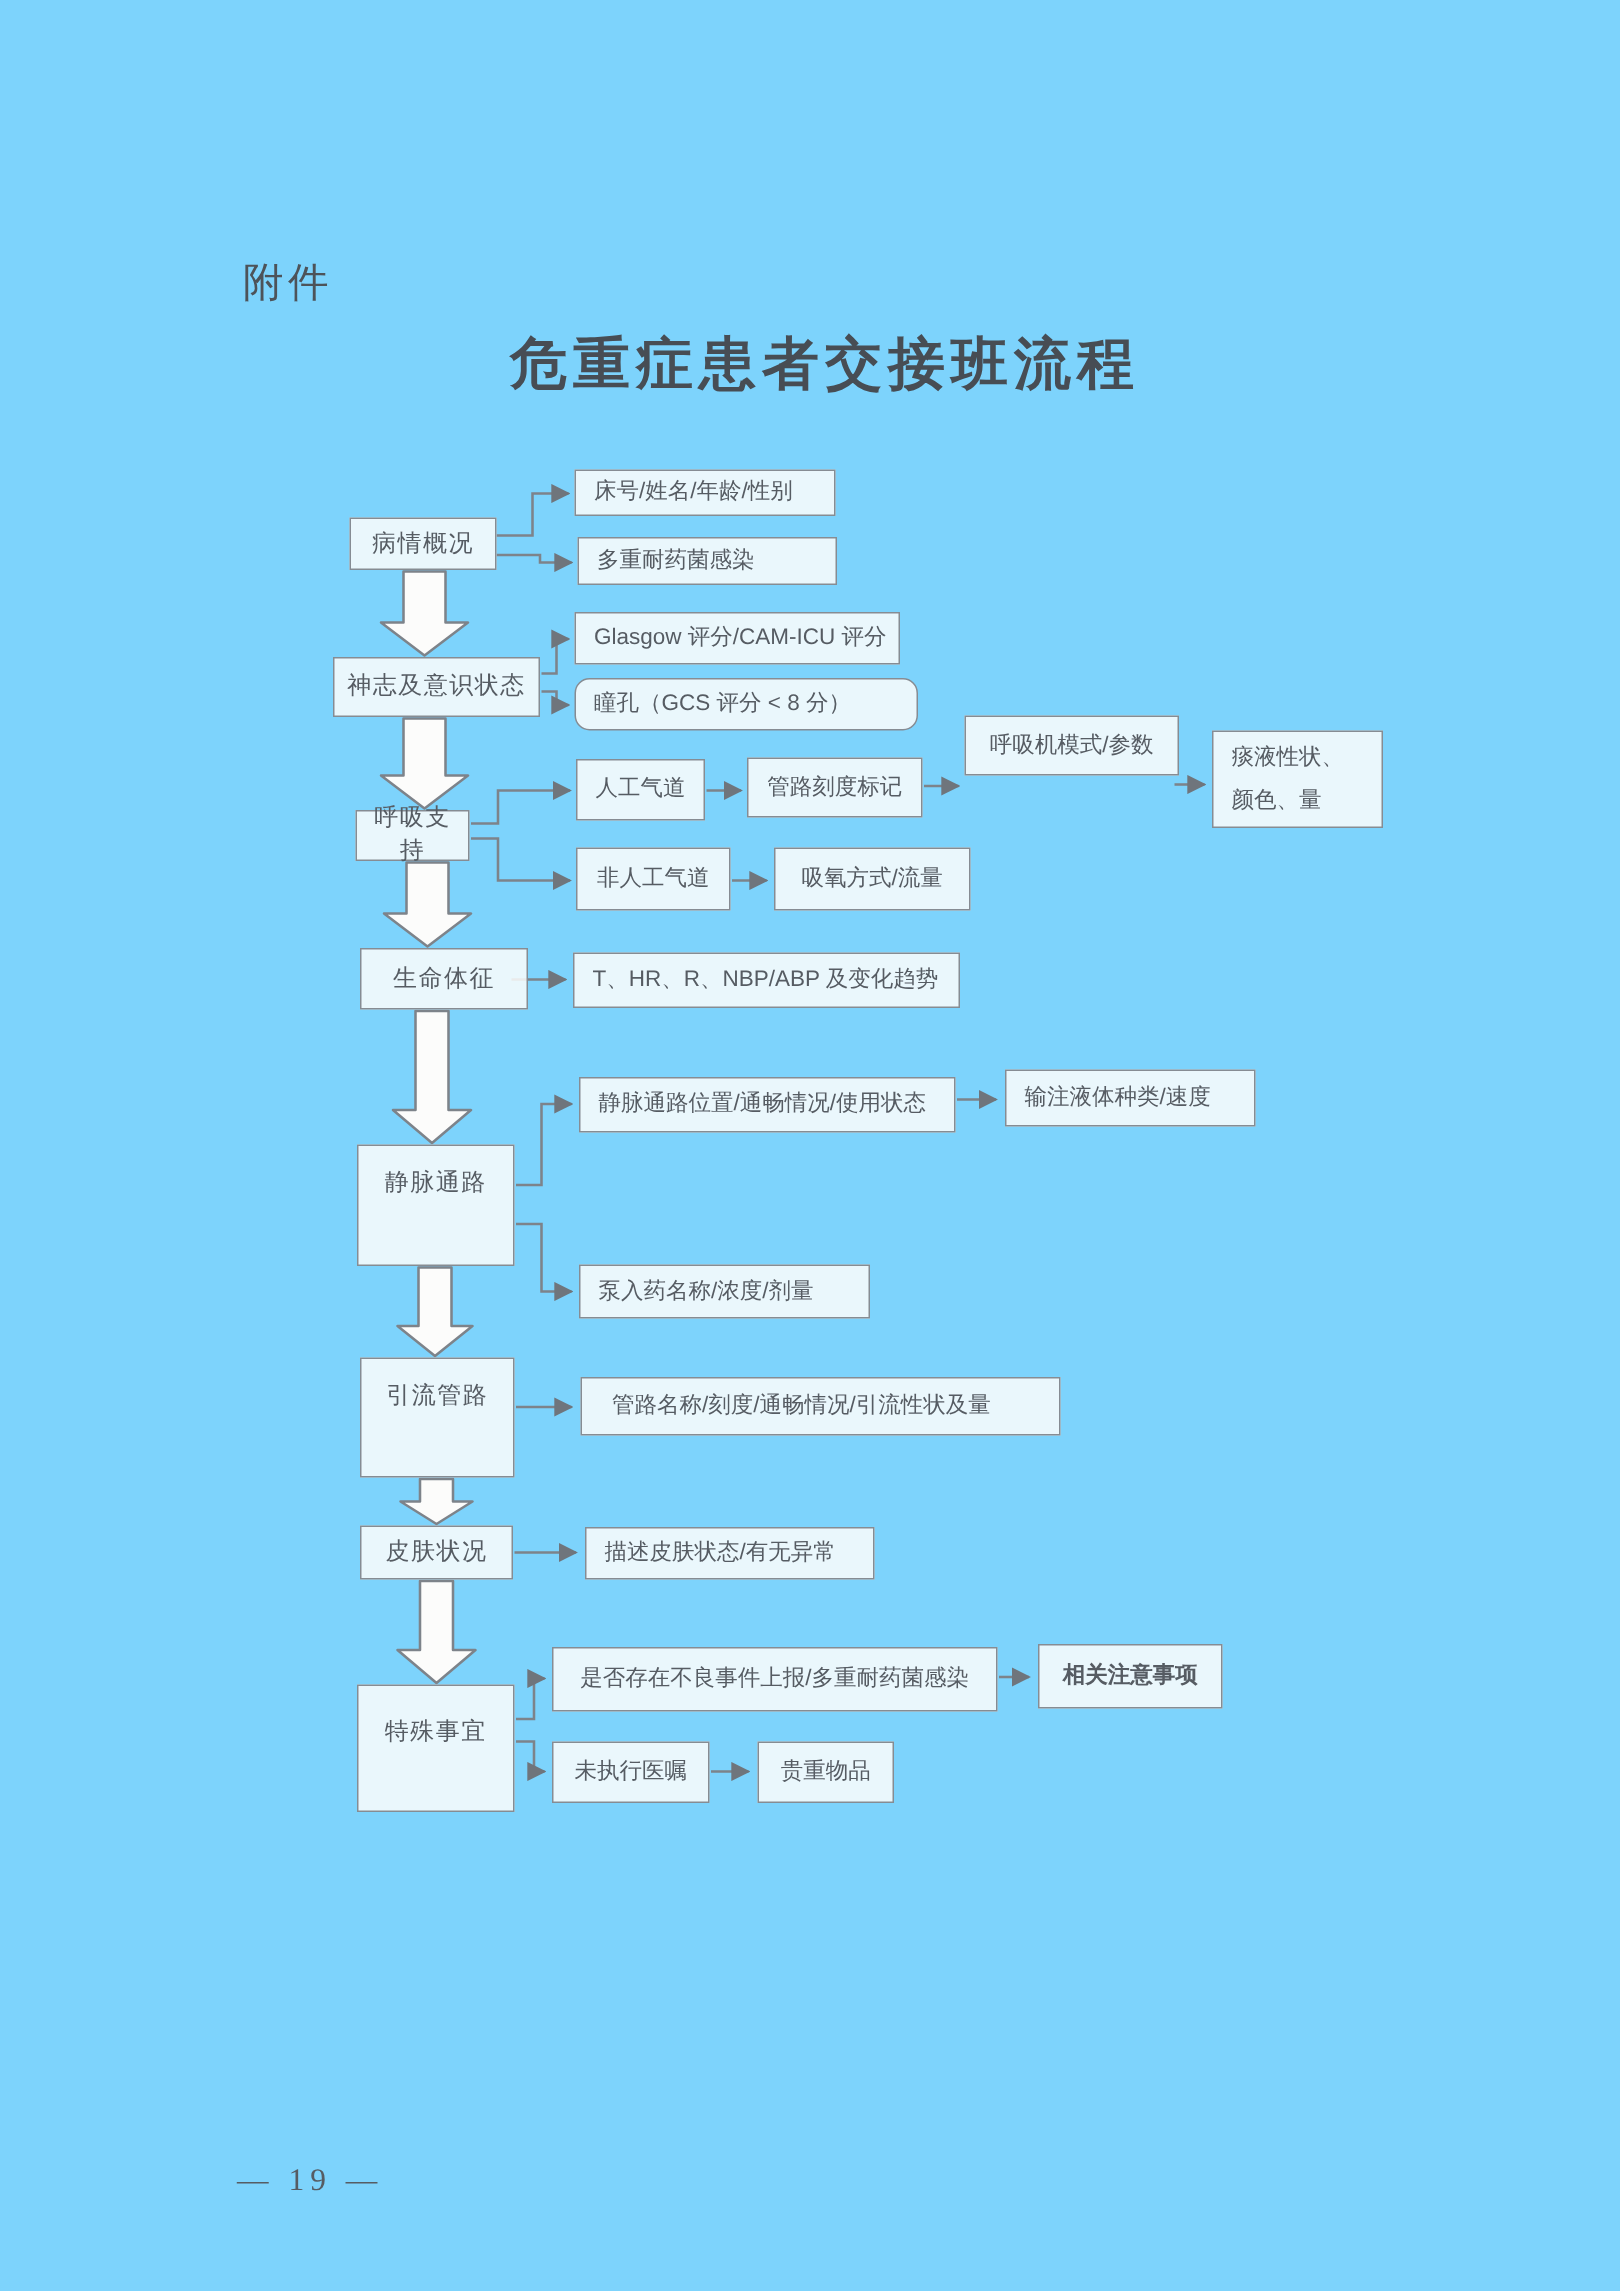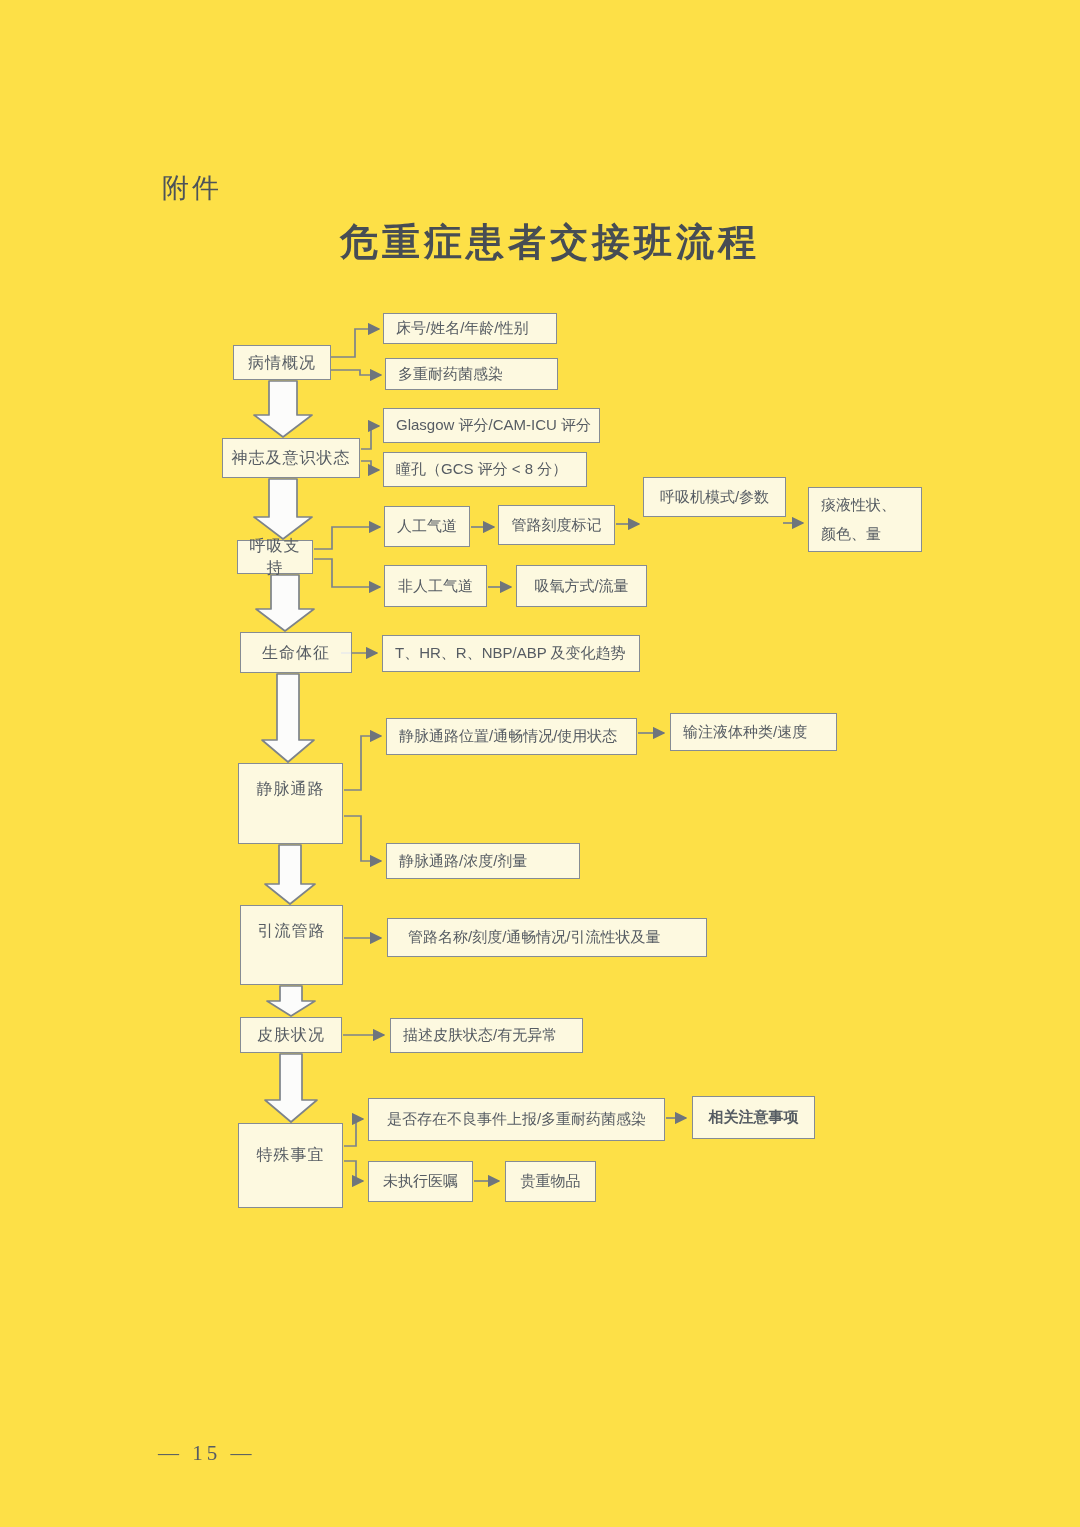--- a/index.html
+++ b/index.html
@@ -1,19 +1,19 @@
 <!DOCTYPE html>
 <html><head>
 <meta charset="utf-8">
 <style>
   html,body{margin:0;padding:0;background:#ffffff;}
   .page{
     position:relative;
     width:1080px;height:1527px;
-    background:#fde047;
+    background:#7dd3fc;
     font-family:"Liberation Sans", sans-serif;
     overflow:hidden;
   }
   .attachment{
     position:absolute;left:162px;top:170px;
     font-size:27px;color:#4d5359;letter-spacing:3px;
   }
   .title{
     position:absolute;left:0;right:0;top:217px;
     text-align:center;padding-left:20px;
@@ -92,33 +92,33 @@
   <div class="box node" style="left:237px;top:540px;width:76px;height:34px;">呼吸支持</div>
   <div class="box node" style="left:240px;top:632px;width:112px;height:41px;">生命体征</div>
   <div class="box node" style="left:238px;top:763px;width:105px;height:81px;align-items:flex-start;padding-top:14px;text-align:right;">静脉通路</div>
   <div class="box node" style="left:240px;top:905px;width:103px;height:80px;align-items:flex-start;padding-top:14px;">引流管路</div>
   <div class="box node" style="left:240px;top:1017px;width:102px;height:36px;">皮肤状况</div>
   <div class="box node" style="left:238px;top:1123px;width:105px;height:85px;align-items:flex-start;padding-top:20px;">特殊事宜</div>
 
   <div class="box left" style="left:383px;top:313px;width:174px;height:31px;">床号/姓名/年龄/性别</div>
   <div class="box left" style="left:385px;top:358px;width:173px;height:32px;">多重耐药菌感染</div>
   <div class="box left" style="left:383px;top:408px;width:217px;height:35px;">Glasgow 评分/CAM-ICU 评分</div>
-  <div class="box left" style="left:383px;top:452px;width:204px;height:35px;">瞳孔（GCS 评分 &lt; 8 分）</div>
+  <div class="box left" style="left:383px;top:452px;width:229px;height:35px;border-radius:10px;">瞳孔（GCS 评分 &lt; 8 分）</div>
   <div class="box" style="left:384px;top:506px;width:86px;height:41px;">人工气道</div>
   <div class="box" style="left:498px;top:505px;width:117px;height:40px;">管路刻度标记</div>
   <div class="box" style="left:643px;top:477px;width:143px;height:40px;">呼吸机模式/参数</div>
   <div class="box left" style="left:808px;top:487px;width:114px;height:65px;padding-right:16px;line-height:1.9;">痰液性状、颜色、量</div>
   <div class="box" style="left:384px;top:565px;width:103px;height:42px;">非人工气道</div>
   <div class="box" style="left:516px;top:565px;width:131px;height:42px;">吸氧方式/流量</div>
   <div class="box left" style="left:382px;top:635px;width:258px;height:37px;">T、HR、R、NBP/ABP 及变化趋势</div>
   <div class="box left" style="left:386px;top:718px;width:251px;height:37px;">静脉通路位置/通畅情况/使用状态</div>
   <div class="box left" style="left:670px;top:713px;width:167px;height:38px;">输注液体种类/速度</div>
-  <div class="box left" style="left:386px;top:843px;width:194px;height:36px;">静脉通路/浓度/剂量</div>
+  <div class="box left" style="left:386px;top:843px;width:194px;height:36px;">泵入药名称/浓度/剂量</div>
   <div class="box left" style="left:387px;top:918px;width:320px;height:39px;padding-left:20px;">管路名称/刻度/通畅情况/引流性状及量</div>
   <div class="box left" style="left:390px;top:1018px;width:193px;height:35px;">描述皮肤状态/有无异常</div>
   <div class="box" style="left:368px;top:1098px;width:297px;height:43px;">是否存在不良事件上报/多重耐药菌感染</div>
   <div class="box" style="left:692px;top:1096px;width:123px;height:43px;font-weight:bold;">相关注意事项</div>
   <div class="box" style="left:368px;top:1161px;width:105px;height:41px;">未执行医嘱</div>
   <div class="box" style="left:505px;top:1161px;width:91px;height:41px;">贵重物品</div>
 
-  <div class="pagenum">— 15 —</div>
+  <div class="pagenum">— 19 —</div>
 
 </div>
 
 </body></html>

